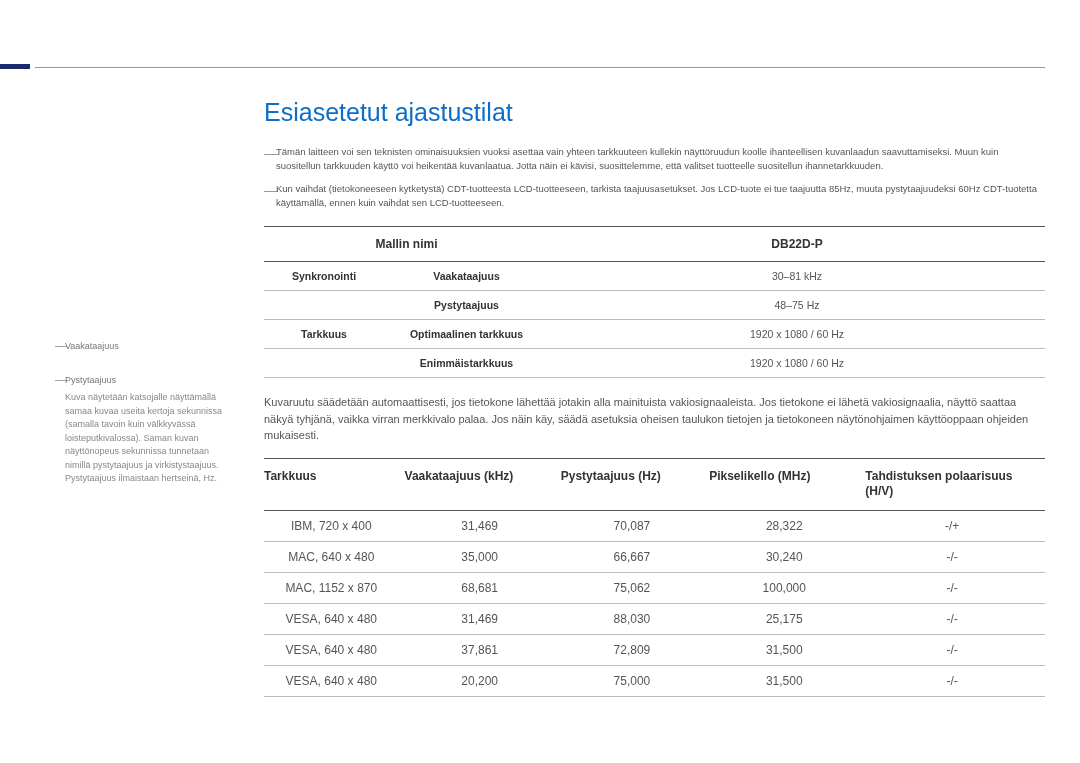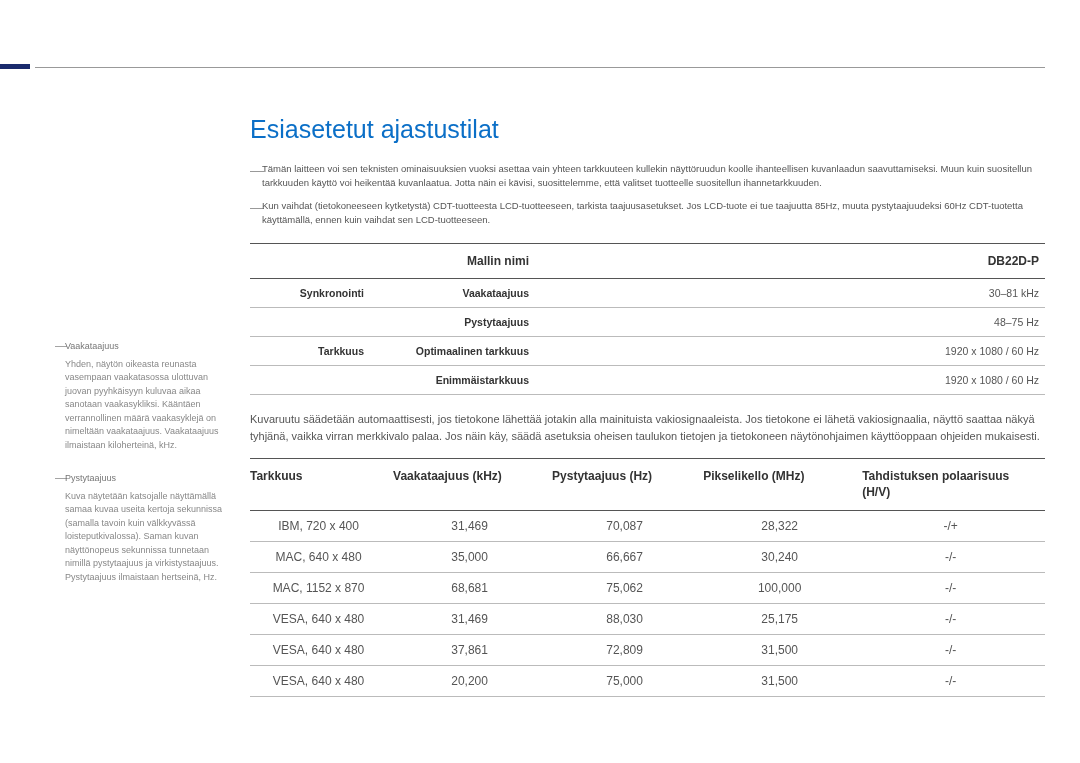--- a/index.html
+++ b/index.html
@@ -22,24 +22,23 @@
   }
   .hr-top {
     position: absolute;
     left: 35px;
     right: 35px;
     top: 67px;
     border-top: 0.5px solid #999;
   }
   .content {
     position: absolute;
-    left: 250px;
+    left: 264px;
     top: 98px;
     right: 35px;
-    margin-top: 17px;
   }
   h1 {
     color: #0b6fc7;
     font-size: 25px;
     font-weight: 400;
     margin-bottom: 18px;
   }
   .intro-line {
     display: flex;
     margin-bottom: 8px;
@@ -57,21 +56,21 @@
   }
   .intro-text { flex: 1; }
   
   .specs-table {
     width: 100%;
     border-collapse: collapse;
     margin-top: 16px;
     margin-bottom: 16px;
   }
   .specs-table th, .specs-table td {
-    text-align: right;
+    text-align: center;
     padding: 8px 6px;
     font-size: 10.5px;
     border-bottom: 0.5px solid #bbb;
   }
   .specs-table .hdr-row th {
     font-weight: 700;
     font-size: 12px;
     border-top: 1px solid #555;
     border-bottom: 1px solid #555;
     padding: 10px 6px;
@@ -135,21 +134,20 @@
 
 <div class="blue-bar"></div>
 <div class="hr-top"></div>
 
 <div class="sidebar">
   <div class="side-item">
     <div class="side-title">
       <span class="side-dash">―</span>
       <span class="side-label">Vaakataajuus</span>
     </div>
-    <div class="side-body">Yhden, näytön oikeasta reunasta vasempaan vaakatasossa ulottuvan juovan pyyhkäisyyn kuluvaa aikaa sanotaan vaakasykliksi. Kääntäen verrannollinen määrä vaakasyklejä on nimeltään vaakataajuus. Vaakataajuus ilmaistaan kiloherteinä, kHz.</div>
   </div>
   <div class="side-item">
     <div class="side-title">
       <span class="side-dash">―</span>
       <span class="side-label">Pystytaajuus</span>
     </div>
     <div class="side-body">Kuva näytetään katsojalle näyttämällä samaa kuvaa useita kertoja sekunnissa (samalla tavoin kuin välkkyvässä loisteputkivalossa). Saman kuvan näyttönopeus sekunnissa tunnetaan nimillä pystytaajuus ja virkistystaajuus. Pystytaajuus ilmaistaan hertseinä, Hz.</div>
   </div>
 </div>
 

